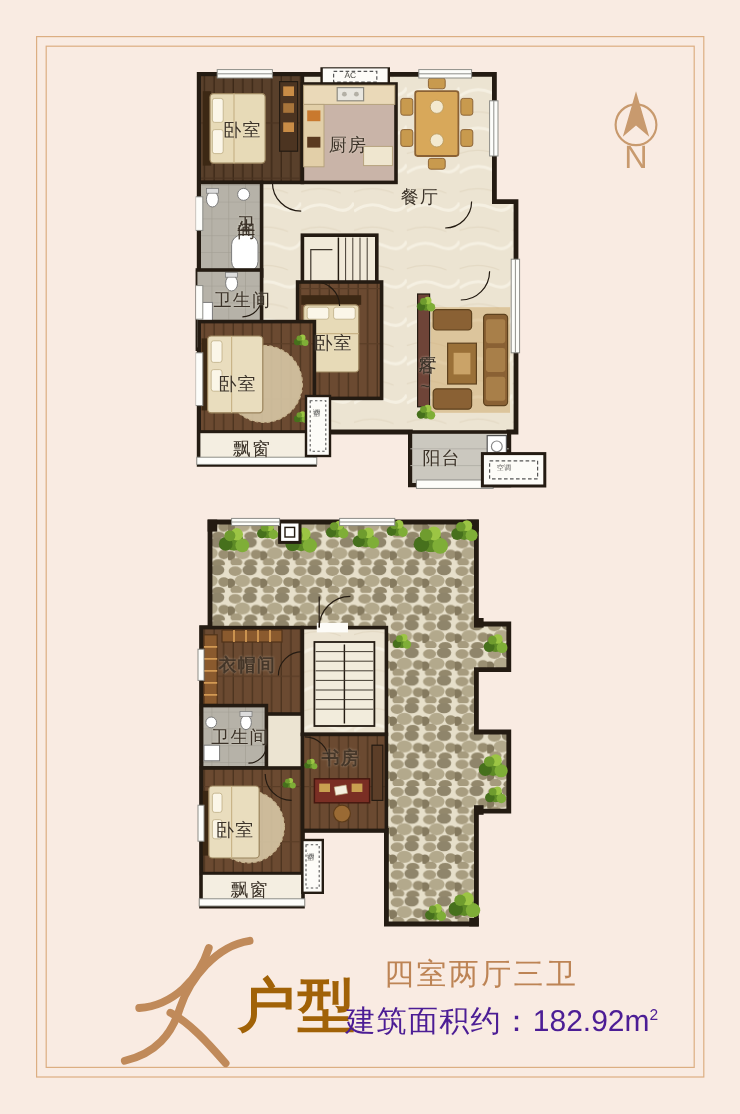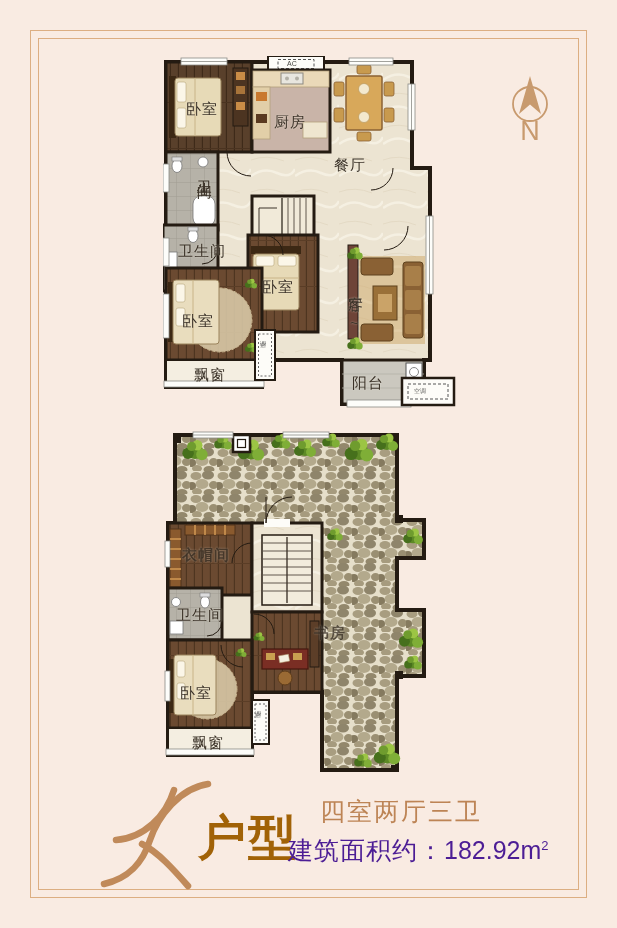--- a/index.html
+++ b/index.html
@@ -381,21 +381,21 @@
     <g fill="none" stroke="#241b12" stroke-width="1">
       <path d="M58,220 A22,22 0 0 0 80,242"></path>
       <path d="M59,196 A15,15 0 0 1 44,211"></path>
       <path d="M91,189 A20,20 0 0 1 111,209"></path>
       <path d="M89,118 A20,20 0 0 0 69,138"></path>
     </g>
   </svg>
 
   <div class="room-label dim" style="left:182px;top:546px;">衣帽间</div>
   <div class="room-label" style="left:176px;top:606px;">卫生间</div>
-  <div class="room-label dim" style="left:268px;top:624px;margin-left:46px;">书房</div>
+  <div class="room-label dim" style="left:268px;top:624px;">书房</div>
   <div class="room-label" style="left:180px;top:684px;">卧室</div>
   <div class="room-label" style="left:192px;top:734px;">飘窗</div>
   <div class="room-label v tiny6" style="left:254px;top:706px;">空调</div>
 
   <div class="footer">
     <svg class="abs" style="left:96px;top:8px;" width="120" height="112" viewBox="0 0 120 112">
       <g fill="none" stroke="#c08a5a" stroke-width="6.5" stroke-linecap="round">
         <path d="M112,6 C84,10 62,38 54,62 C47,84 34,100 8,106"></path>
         <path d="M20,62 C48,60 70,38 78,12"></path>
         <path d="M46,66 C62,74 78,92 92,108"></path>

